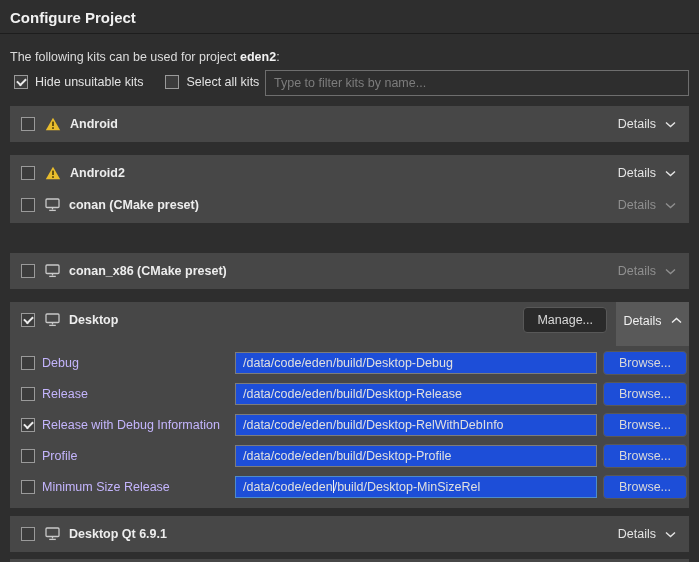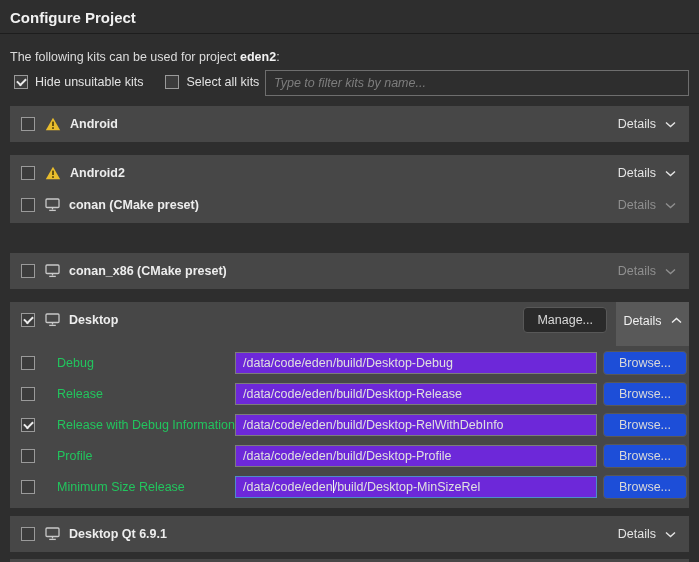--- a/index.html
+++ b/index.html
@@ -17,21 +17,21 @@
     border:1px solid #9a9a9a;background:#3c3c3c;box-sizing:border-box;}
   .checkbox.checked::after{content:'';position:absolute;left:2px;top:2px;width:7px;height:4px;
     border-left:2px solid #ececec;border-bottom:2px solid #ececec;transform:rotate(-45deg);}
 
   .filter-bar{position:absolute;left:14px;top:75px;display:flex;}
   .cb-group{display:flex;align-items:center;gap:7px;}
   .cb-label{color:#e2e2e2;}
   .gap1{width:22px;}
   .filter-input{position:absolute;left:265px;top:70px;width:424px;height:26px;box-sizing:border-box;
     background:#2e2e2e;border:1px solid #6e6e6e;color:#d6d6d6;font-family:"Liberation Sans",sans-serif;
-    font-size:12.5px;padding:0 8px;outline:none;font-style:italic;}
+    font-size:12.5px;padding:0 8px;outline:none;}
   .filter-input::placeholder{color:#7d7d7d;}
 
   .kit-row{position:absolute;left:10px;width:679px;height:36px;background:#474747;
     display:flex;align-items:center;padding-left:11px;box-sizing:border-box;}
   .kit-icon{display:flex;align-items:center;margin-left:10px;}
   .kit-name{margin-left:9px;font-weight:700;color:#ededed;}
   .details-btn{margin-left:auto;height:100%;display:flex;align-items:center;gap:9px;
     padding:0 13px;color:#e4e4e4;cursor:default;}
   .details-btn.disabled{color:#8f8f8f;}
 
@@ -39,22 +39,22 @@
   .kit-header{position:relative;height:36px;display:flex;align-items:center;padding-left:11px;}
   .manage-btn{position:absolute;right:82px;top:5px;height:26px;padding:0 13px;
     display:flex;align-items:center;background:#2a2a2a;border:1px solid #585858;border-radius:4px;
     color:#d9d9d9;box-sizing:border-box;}
   .details-toggle{position:absolute;right:0;top:0;width:73px;height:44px;background:#595959;
     display:flex;align-items:center;justify-content:center;gap:9px;padding-bottom:7px;
     box-sizing:border-box;color:#efefef;}
 
   .cfg-row{position:absolute;left:0;width:679px;height:24px;}
   .cfg-row .checkbox{position:absolute;left:11px;top:5px;}
-  .cfg-label{position:absolute;left:47px;top:5px;color:#22c55e;white-space:nowrap;}
-  .cfg-field{position:absolute;left:225px;top:1px;width:362px;height:22px;background:#6d28d9;
+  .cfg-label{position:absolute;left:32px;top:5px;color:#c4b5fd;white-space:nowrap;}
+  .cfg-field{position:absolute;left:225px;top:1px;width:362px;height:22px;background:#1d4ed8;
     border:1px solid #7c7c7c;box-sizing:border-box;color:#e0e0e0;padding:0 7px;line-height:20px;
     overflow:hidden;white-space:nowrap;}
   .cfg-field.focused{border-color:#4e8cc9;}
   .caret{display:inline-block;width:1px;height:13px;background:#f5f5f5;vertical-align:-2px;}
   .browse-btn{position:absolute;left:593px;top:0;width:84px;height:24px;background:#1d4ed8;
     border:1px solid #585858;border-radius:4px;color:#d9d9d9;box-sizing:border-box;
     display:flex;align-items:center;justify-content:center;}
 
   .next-row-sliver{position:absolute;left:10px;top:559px;width:679px;height:3px;background:#474747;}
   svg{display:block;}

